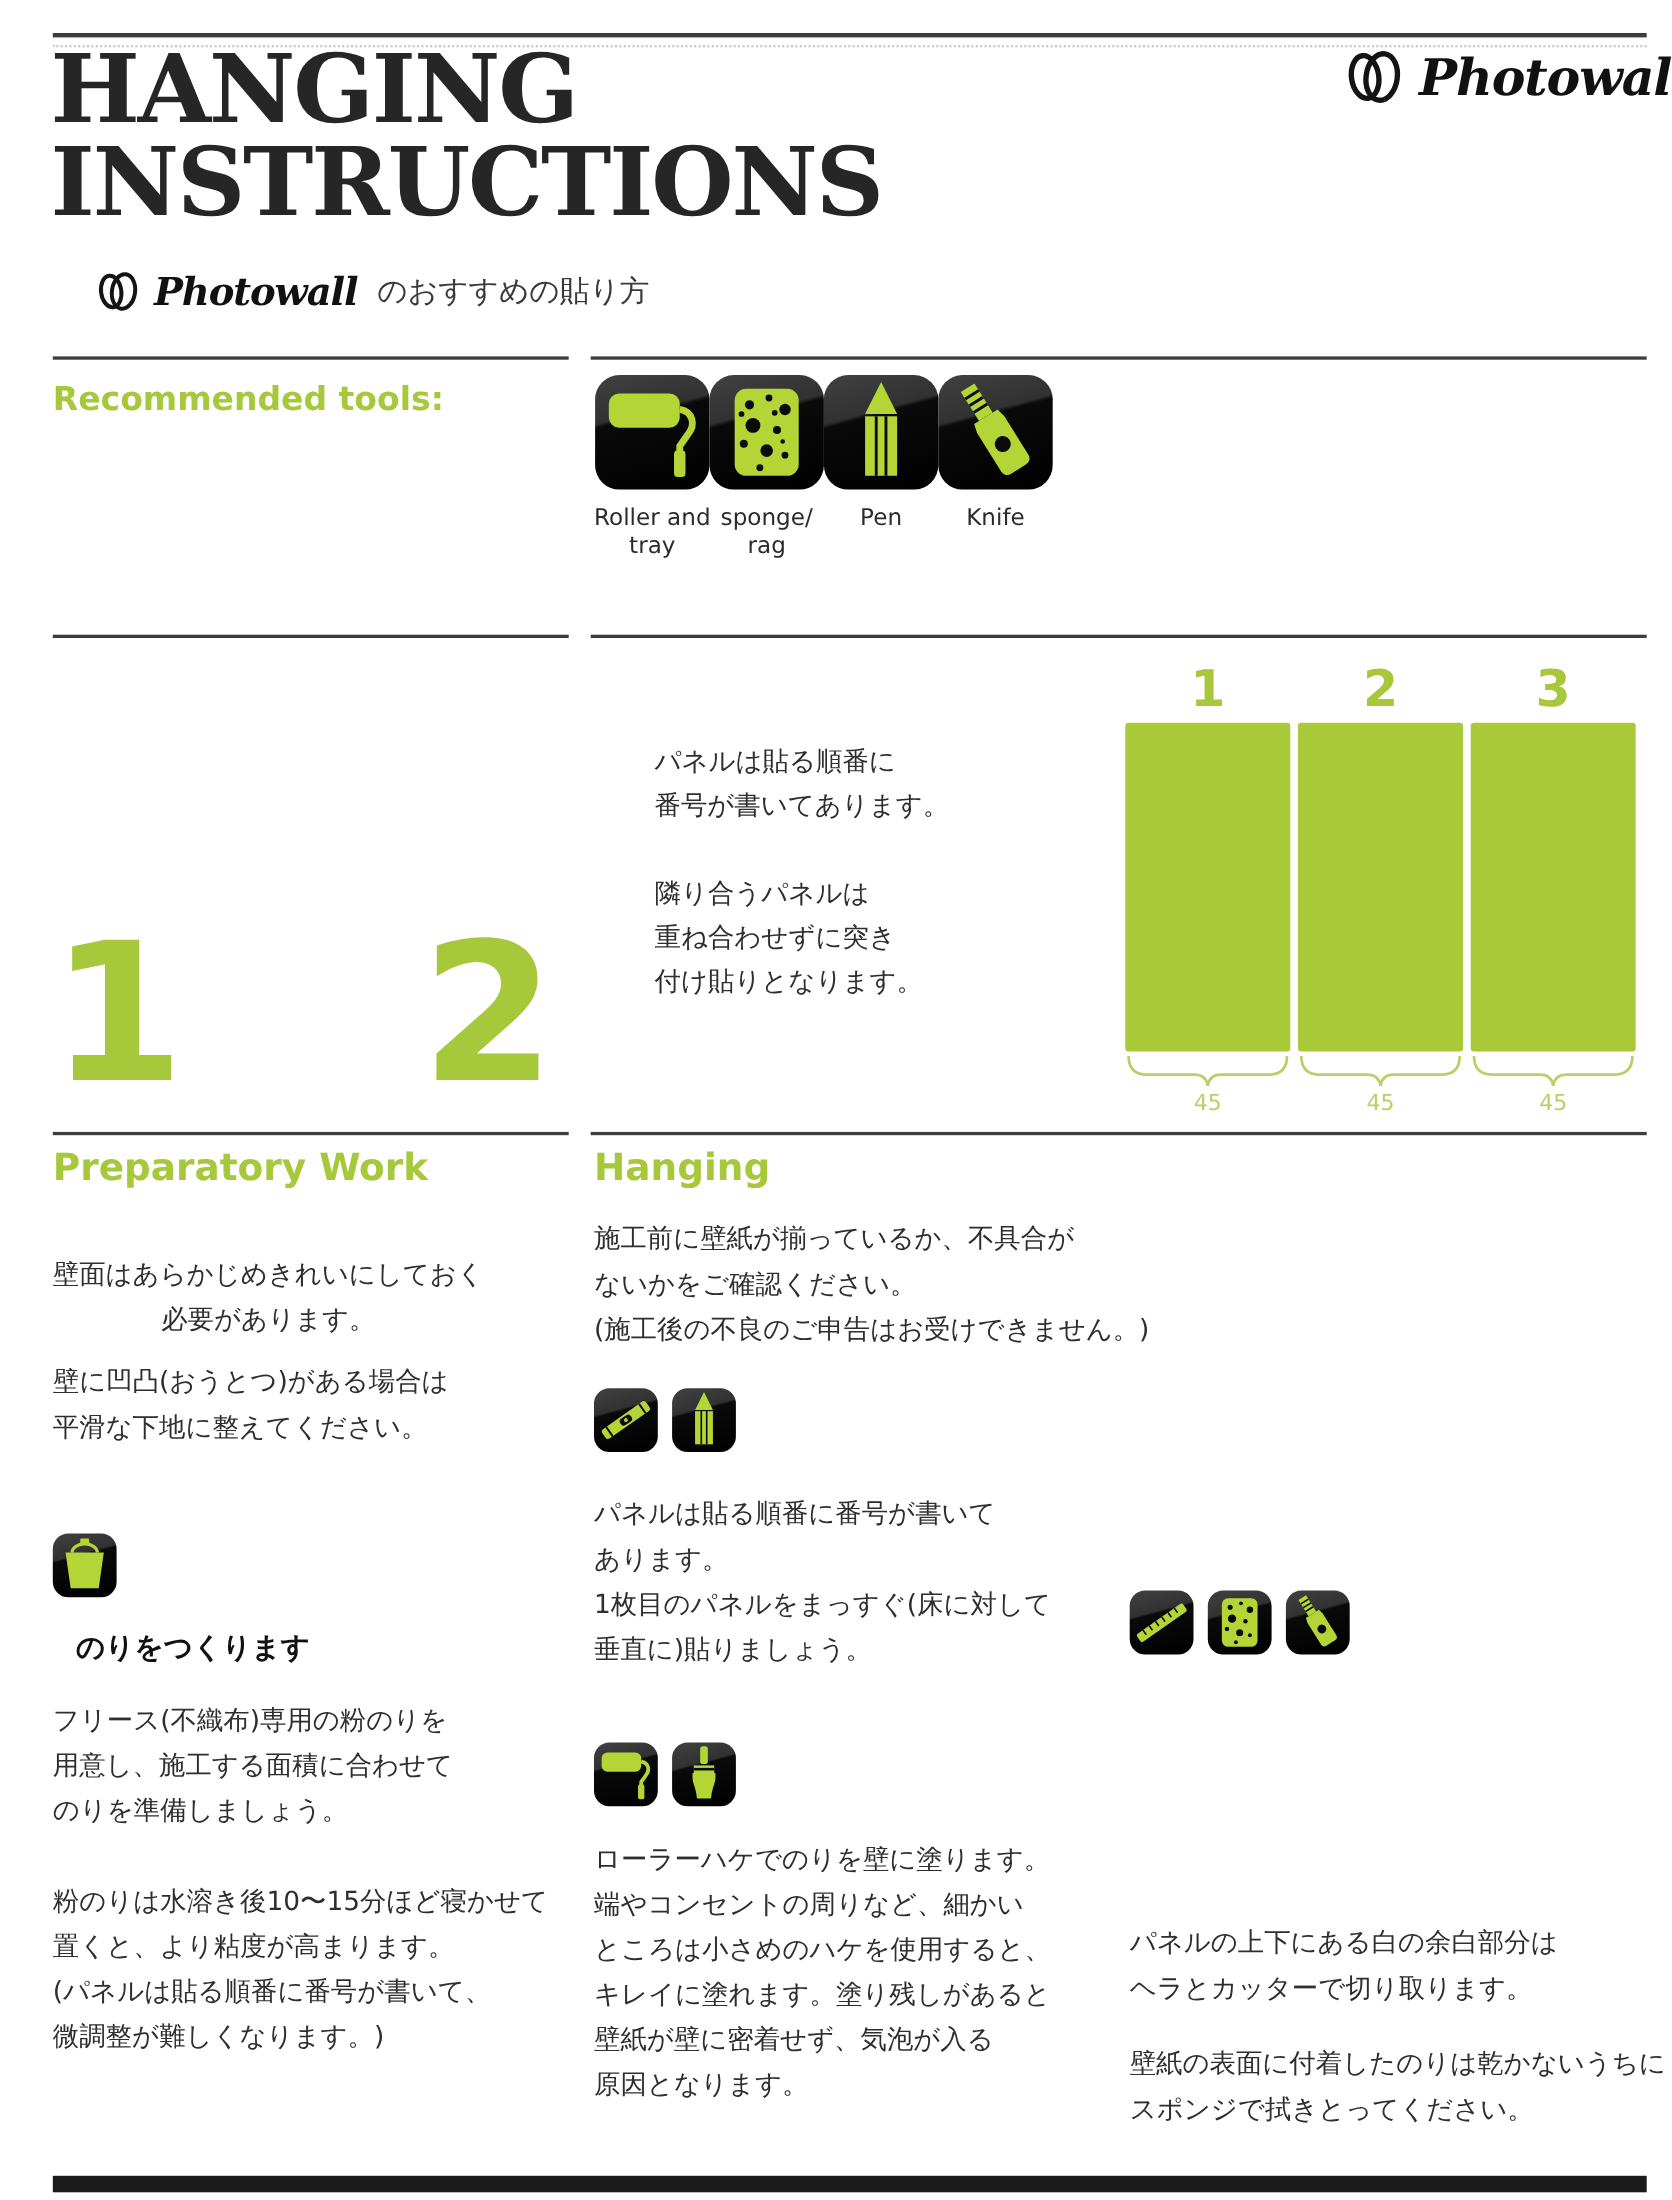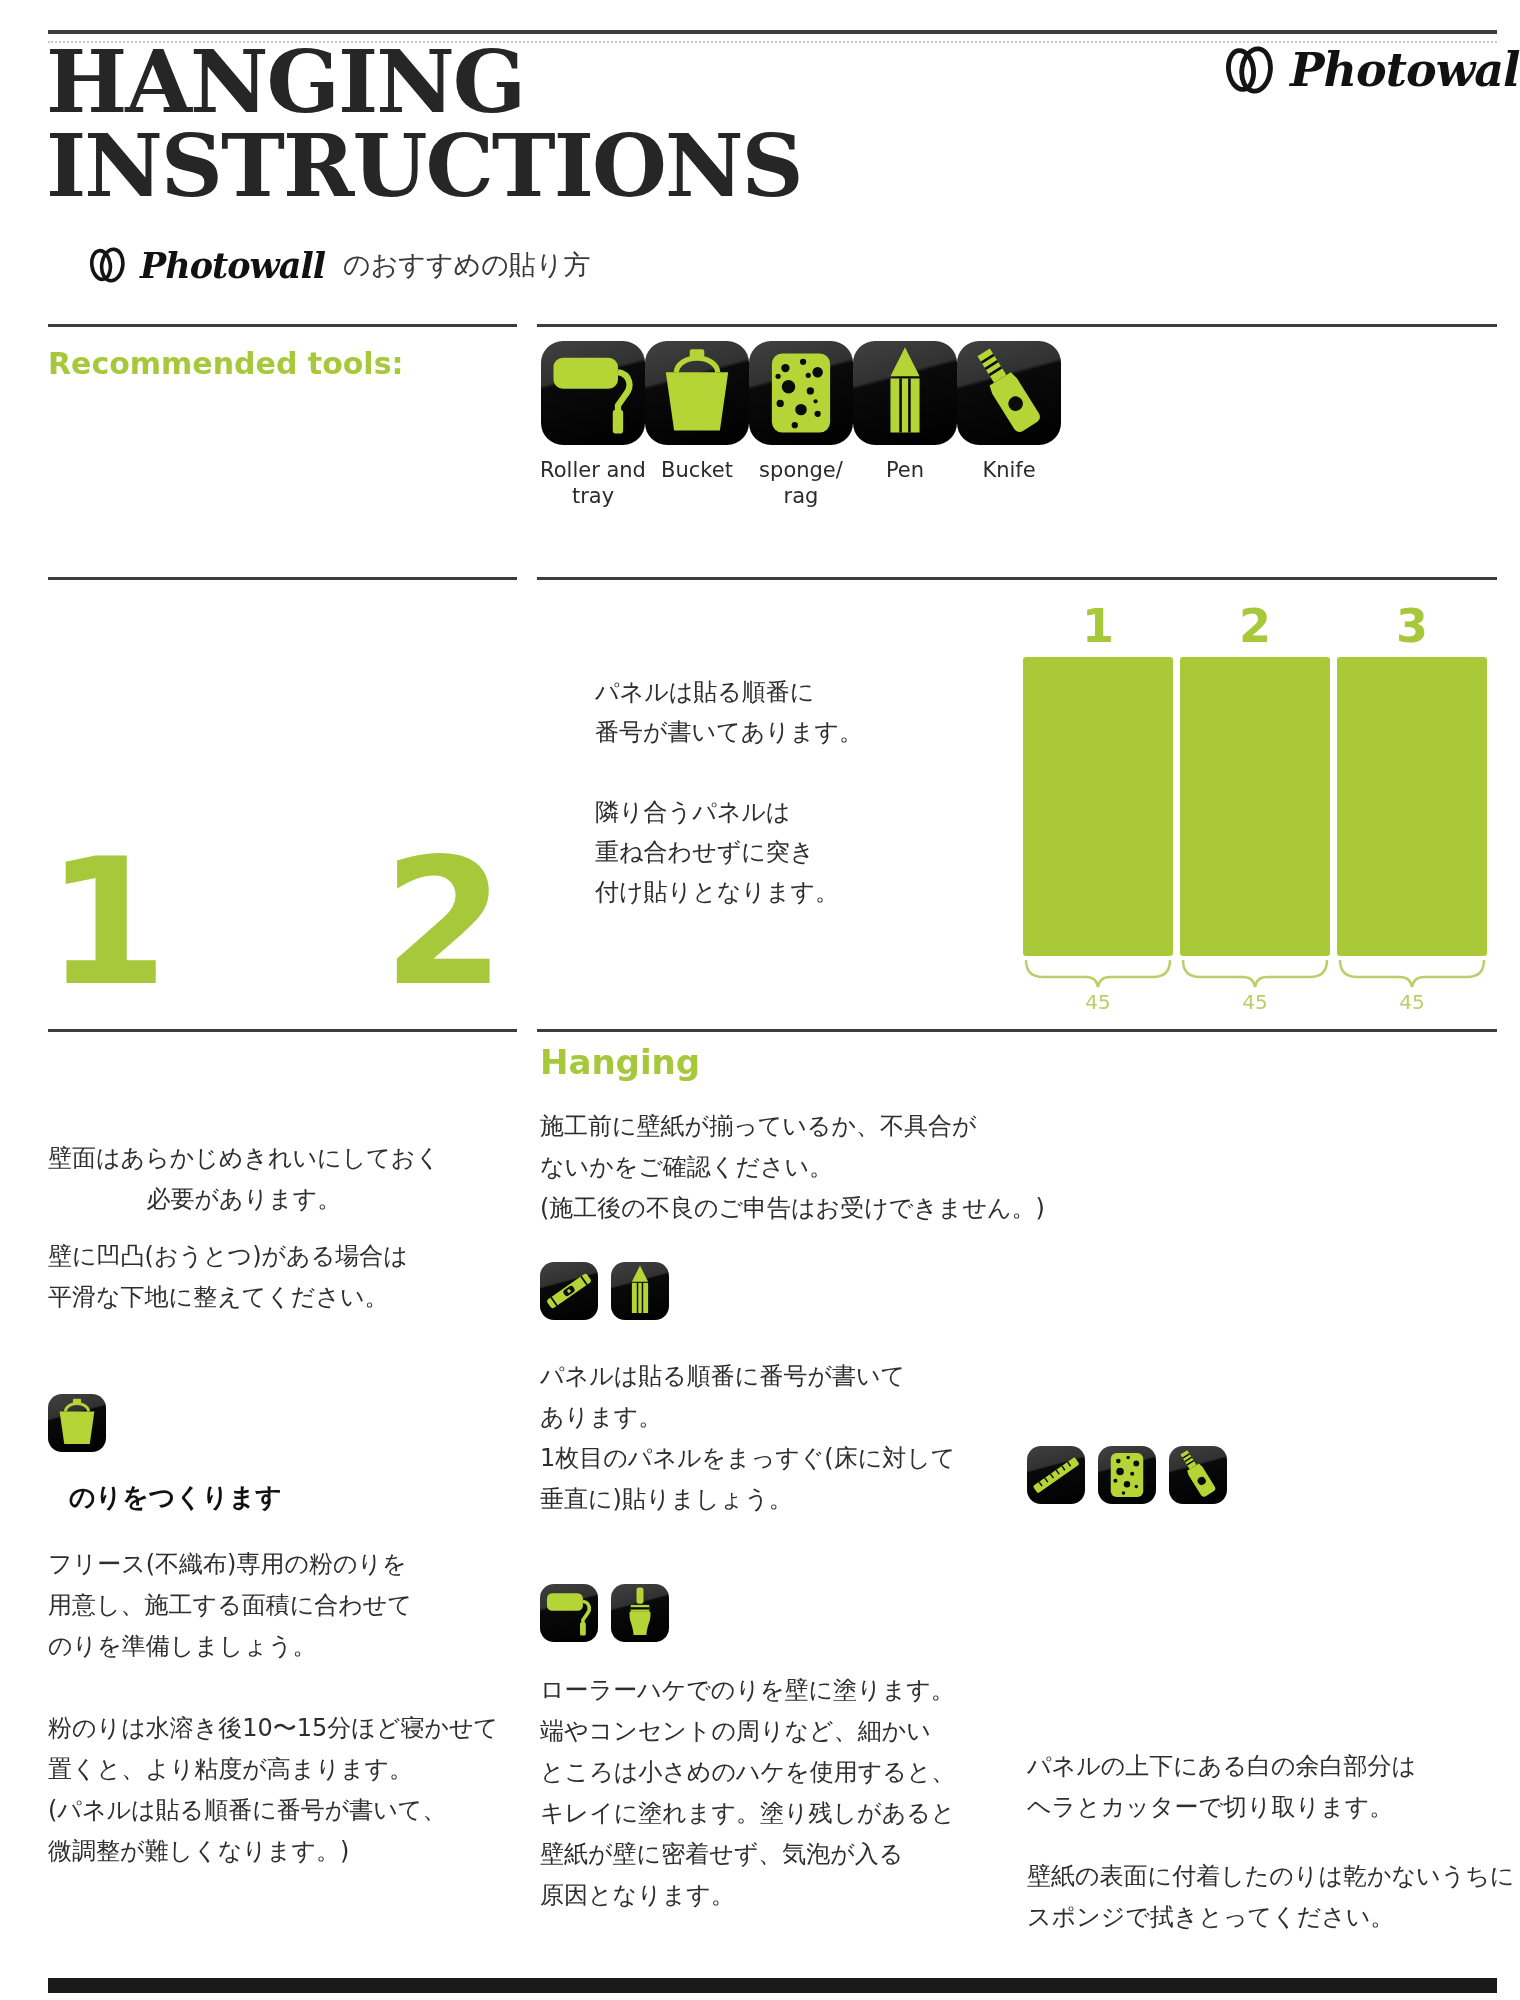--- a/index.html
+++ b/index.html
@@ -77,30 +77,20 @@
             <path d="M74,30 C86,32 88,44 81,52 L74,62 L74,68" fill="none" stroke="#b5d435" stroke-width="6"></path>
             <rect x="69" y="66" width="10" height="23" rx="3" fill="#b5d435"></rect>
           </svg>
       </div>
       <div class="tool-label">Roller and
 tray</div>
     </div>
     <div class="tool">
       <div class="tool-icon">
         <svg viewBox="0 0 100 100">
-            <path d="M30,30 C32,12 68,12 70,30" fill="none" stroke="#b5d435" stroke-width="5"></path>
-            <rect x="43" y="8" width="14" height="8" rx="2" fill="#b5d435"></rect>
-            <path d="M20,30 h60 l-8,56 h-44 z" fill="#b5d435"></path>
-          </svg>
-      </div>
-      <div class="tool-label">Bucket</div>
-    </div>
-    <div class="tool">
-      <div class="tool-icon">
-        <svg viewBox="0 0 100 100">
             <rect x="22" y="12" width="56" height="76" rx="10" fill="#b5d435"></rect>
             <circle cx="35" cy="26" r="4" fill="#0b0b0b"></circle>
             <circle cx="52" cy="20" r="3" fill="#0b0b0b"></circle>
             <circle cx="66" cy="30" r="5" fill="#0b0b0b"></circle>
             <circle cx="38" cy="44" r="6.5" fill="#0b0b0b"></circle>
             <circle cx="59" cy="48" r="3.5" fill="#0b0b0b"></circle>
             <circle cx="30" cy="60" r="3.5" fill="#0b0b0b"></circle>
             <circle cx="50" cy="66" r="5.5" fill="#0b0b0b"></circle>
             <circle cx="66" cy="70" r="3" fill="#0b0b0b"></circle>
             <circle cx="44" cy="81" r="3" fill="#0b0b0b"></circle>
@@ -167,20 +157,21 @@
   <svg class="brace" style="left:1337px;" viewBox="0 0 150 32">
       <path d="M3,2 C3,14 9,19 20,19 L63,19 C71,19 74,23 75,29 C76,23 79,19 87,19 L130,19 C141,19 147,14 147,2" fill="none" stroke="#b9cf67" stroke-width="2.5"></path>
     </svg>
   <div class="label-45" style="left:1023px;">45</div>
   <div class="label-45" style="left:1180px;">45</div>
   <div class="label-45" style="left:1337px;">45</div>
 
   <div class="rule" style="left:48px;top:1029px;width:469px;"></div>
   <div class="rule" style="left:537px;top:1029px;width:960px;"></div>
 
+  <div class="col-heading" style="left:48px;top:1042px;">Preparatory Work</div>
   <div class="col-heading" style="left:540px;top:1042px;">Hanging</div>
 
   <div class="jp" style="left:48px;top:1138px;text-align:center;">壁面はあらかじめきれいにしておく
 必要があります。</div>
   <div class="jp" style="left:48px;top:1236px;">壁に凹凸(おうとつ)がある場合は
 平滑な下地に整えてください。</div>
   <div class="mini-icon abs" style="left:48px;top:1394px;">
     <svg viewBox="0 0 100 100">
         <path d="M30,30 C32,12 68,12 70,30" fill="none" stroke="#b5d435" stroke-width="5"></path>
         <rect x="43" y="8" width="14" height="8" rx="2" fill="#b5d435"></rect>

